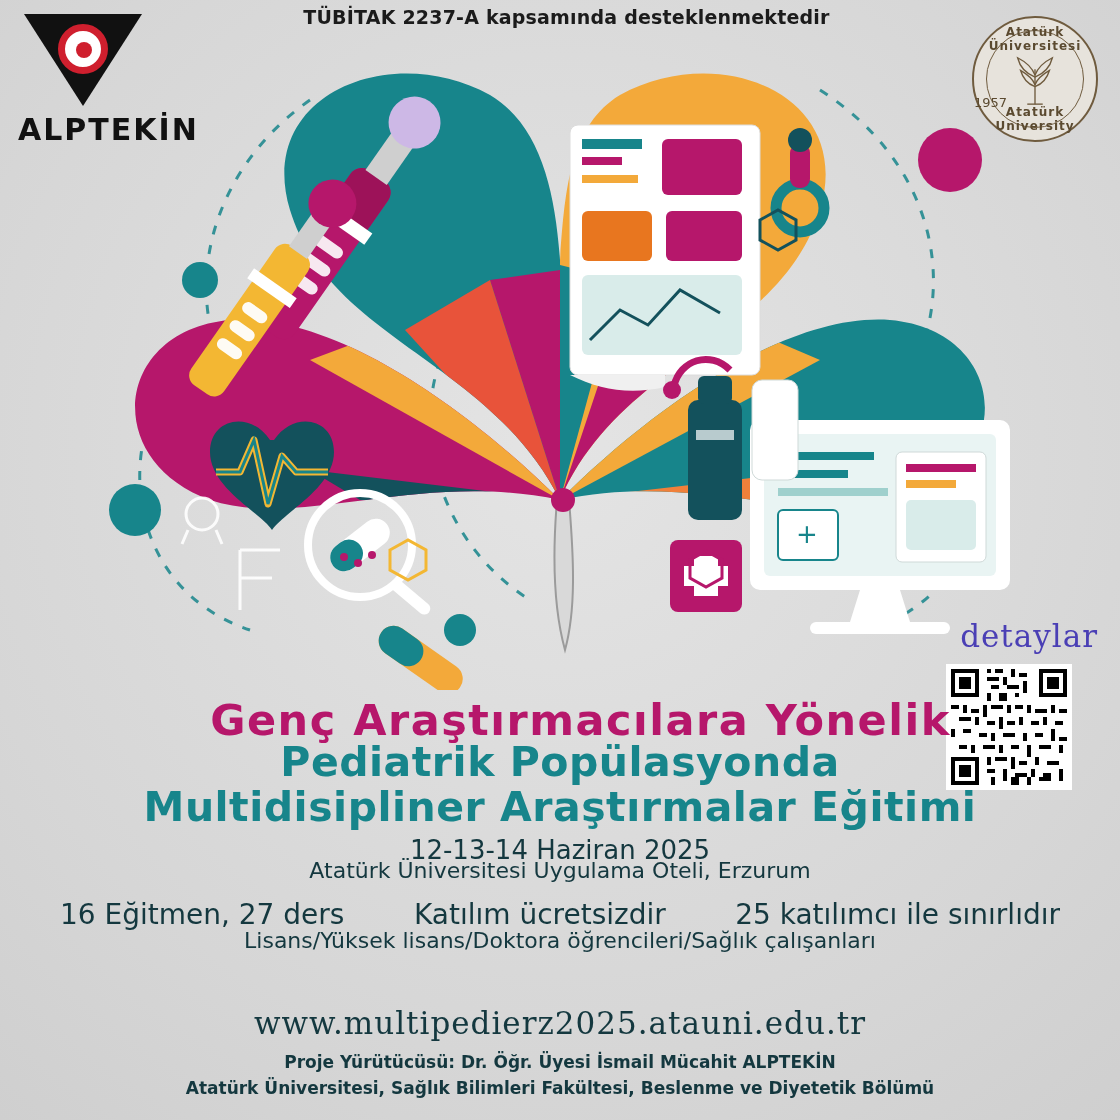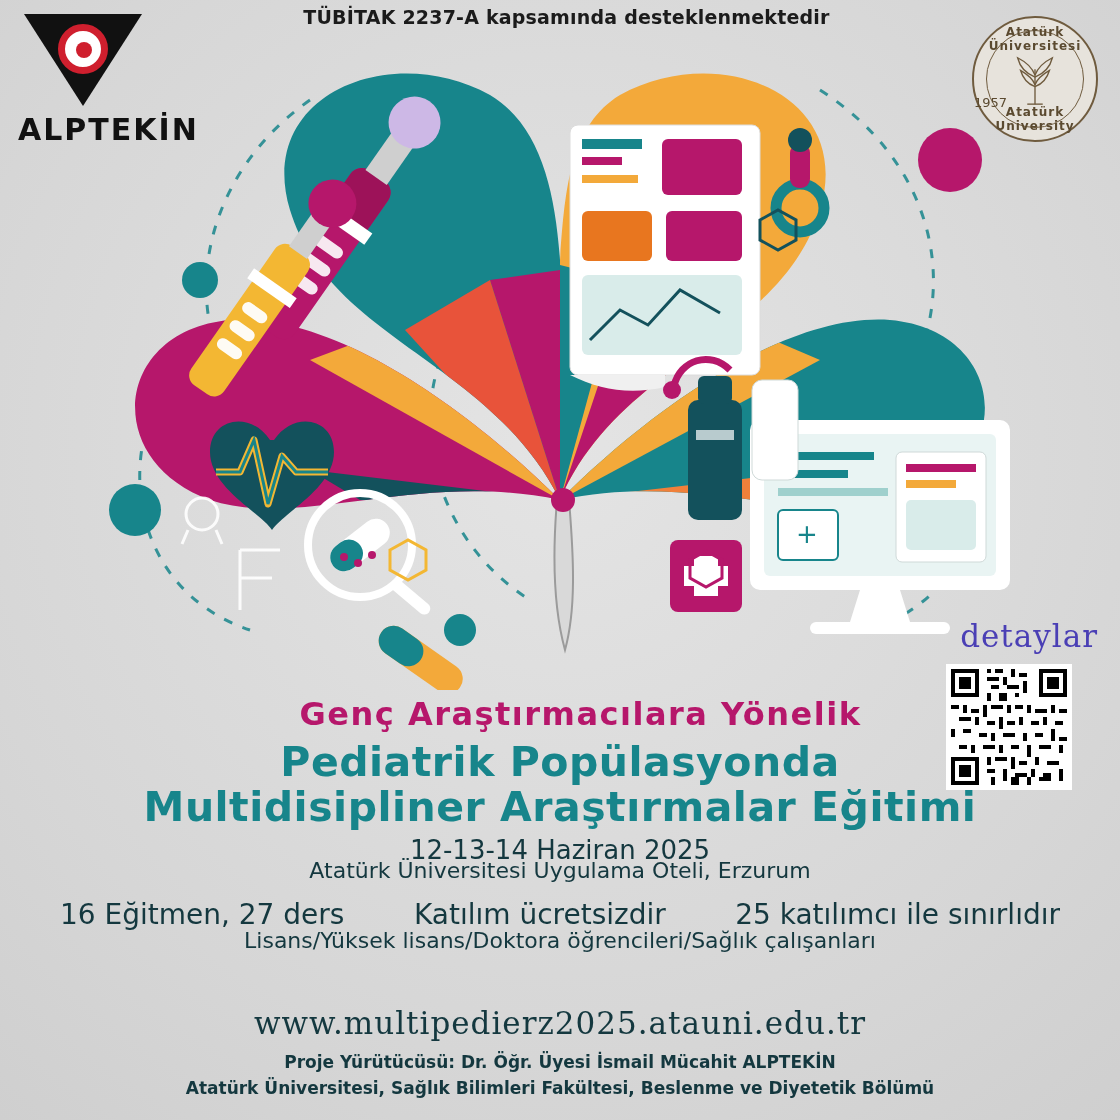--- a/index.html
+++ b/index.html
@@ -63,21 +63,21 @@
   
   .detaylar{
     position:absolute;right:22px;top:618px;font-size:31px;color:#4a3fb5;
     font-family:"DejaVu Serif", serif;letter-spacing:1px;
   }
   .qr{position:absolute;right:48px;top:664px;width:126px;height:126px;background:#fff;padding:5px;box-sizing:border-box;}
 
   
   .head1{
     position:absolute;left:8px;right:0;top:695px;text-align:center;
-    font-size:32px;font-weight:bold;color:#b6176b;letter-spacing:1.5px;margin-left:33px;
+    font-size:43px;font-weight:bold;color:#b6176b;letter-spacing:1.5px;margin-left:33px;
   }
   .head2{
     position:absolute;left:0;right:0;top:738px;text-align:center;
     font-size:41px;font-weight:bold;color:#17858b;letter-spacing:.5px;
   }
   .head3{
     position:absolute;left:0;right:0;top:783px;text-align:center;
     font-size:41px;font-weight:bold;color:#17858b;letter-spacing:.5px;
   }
 

